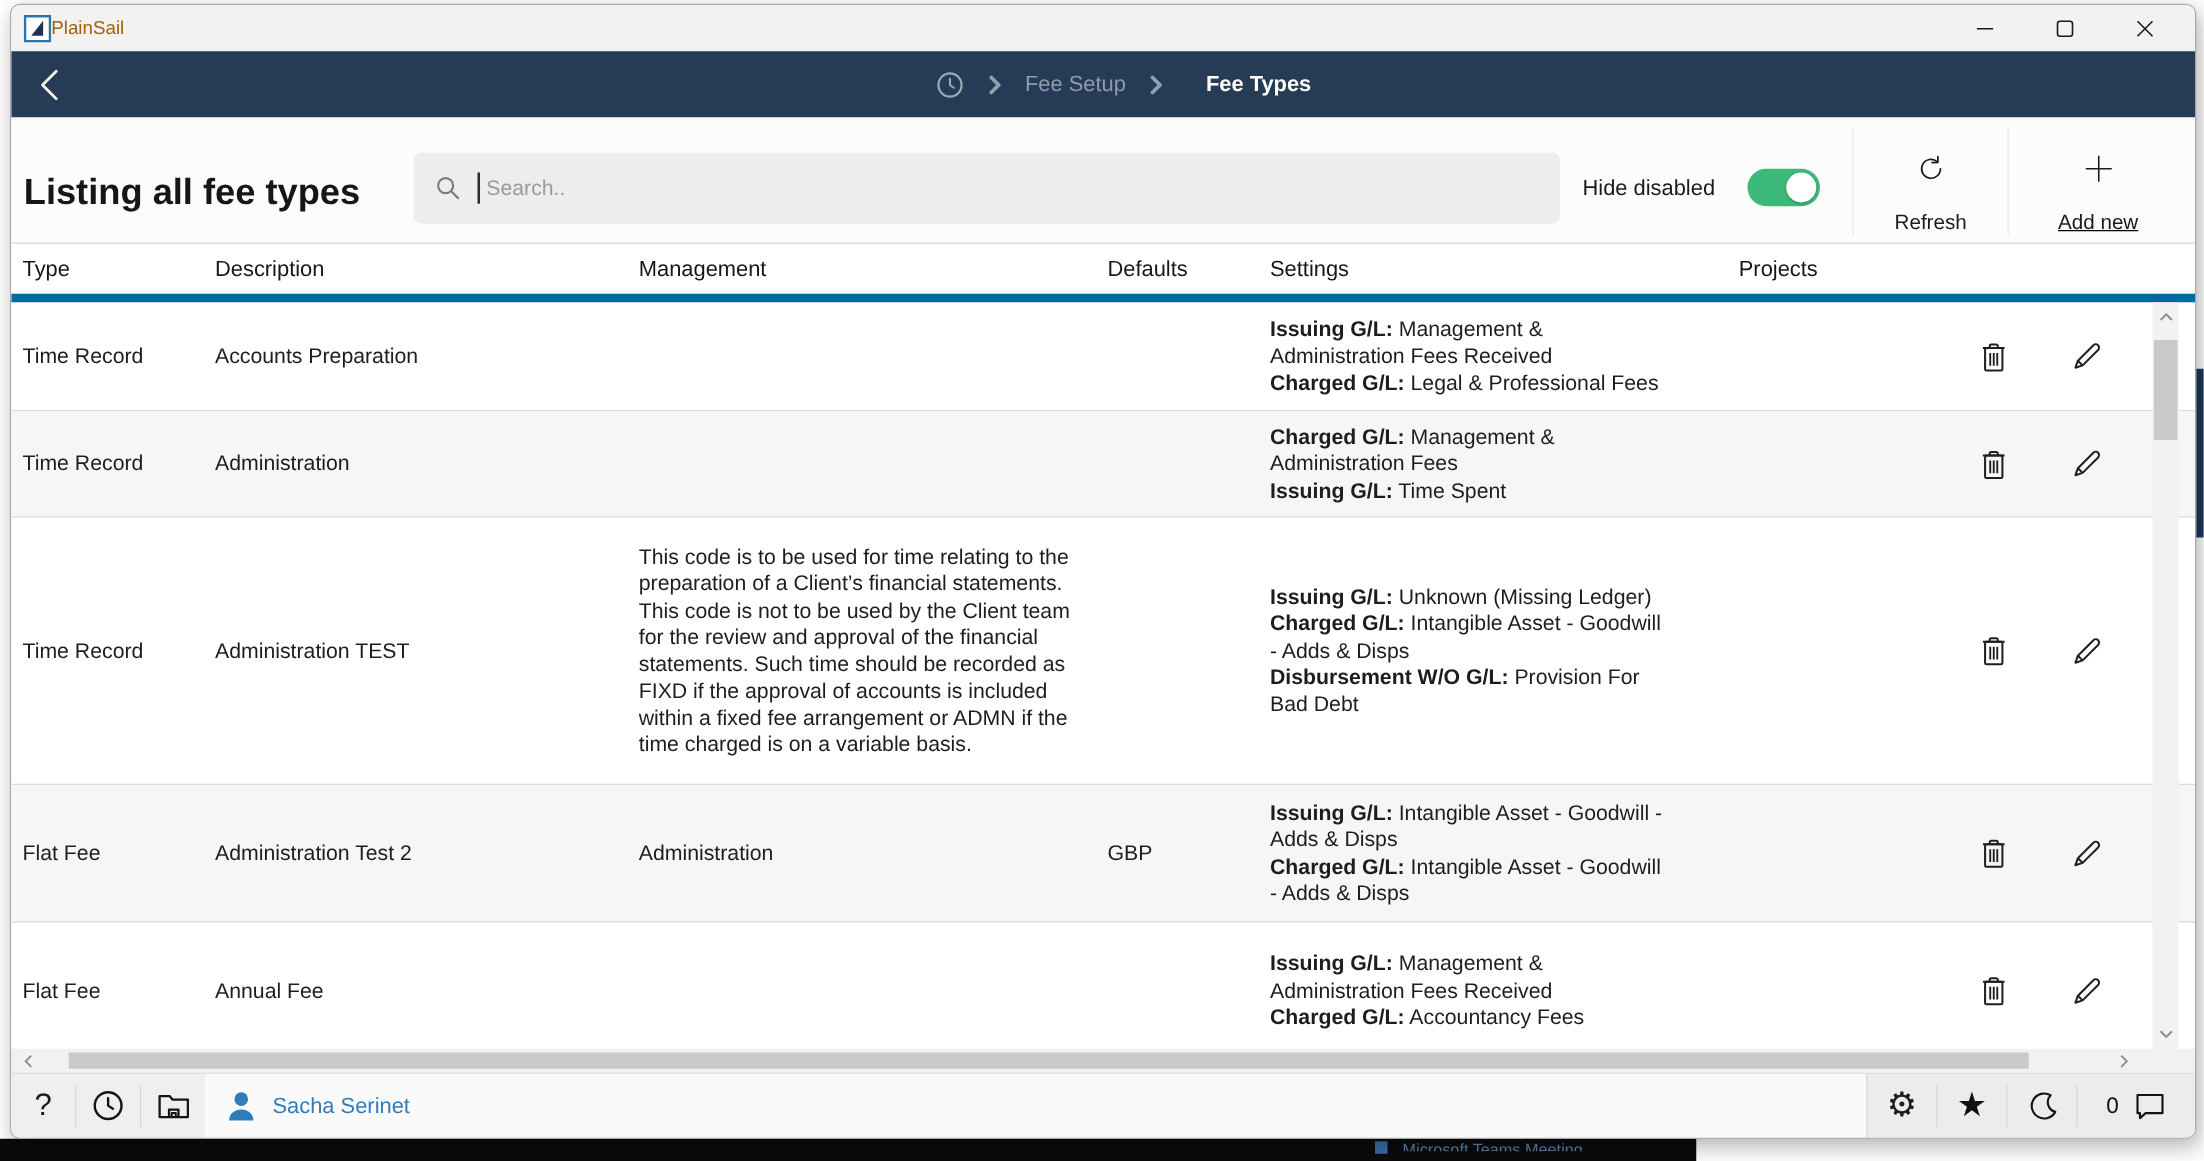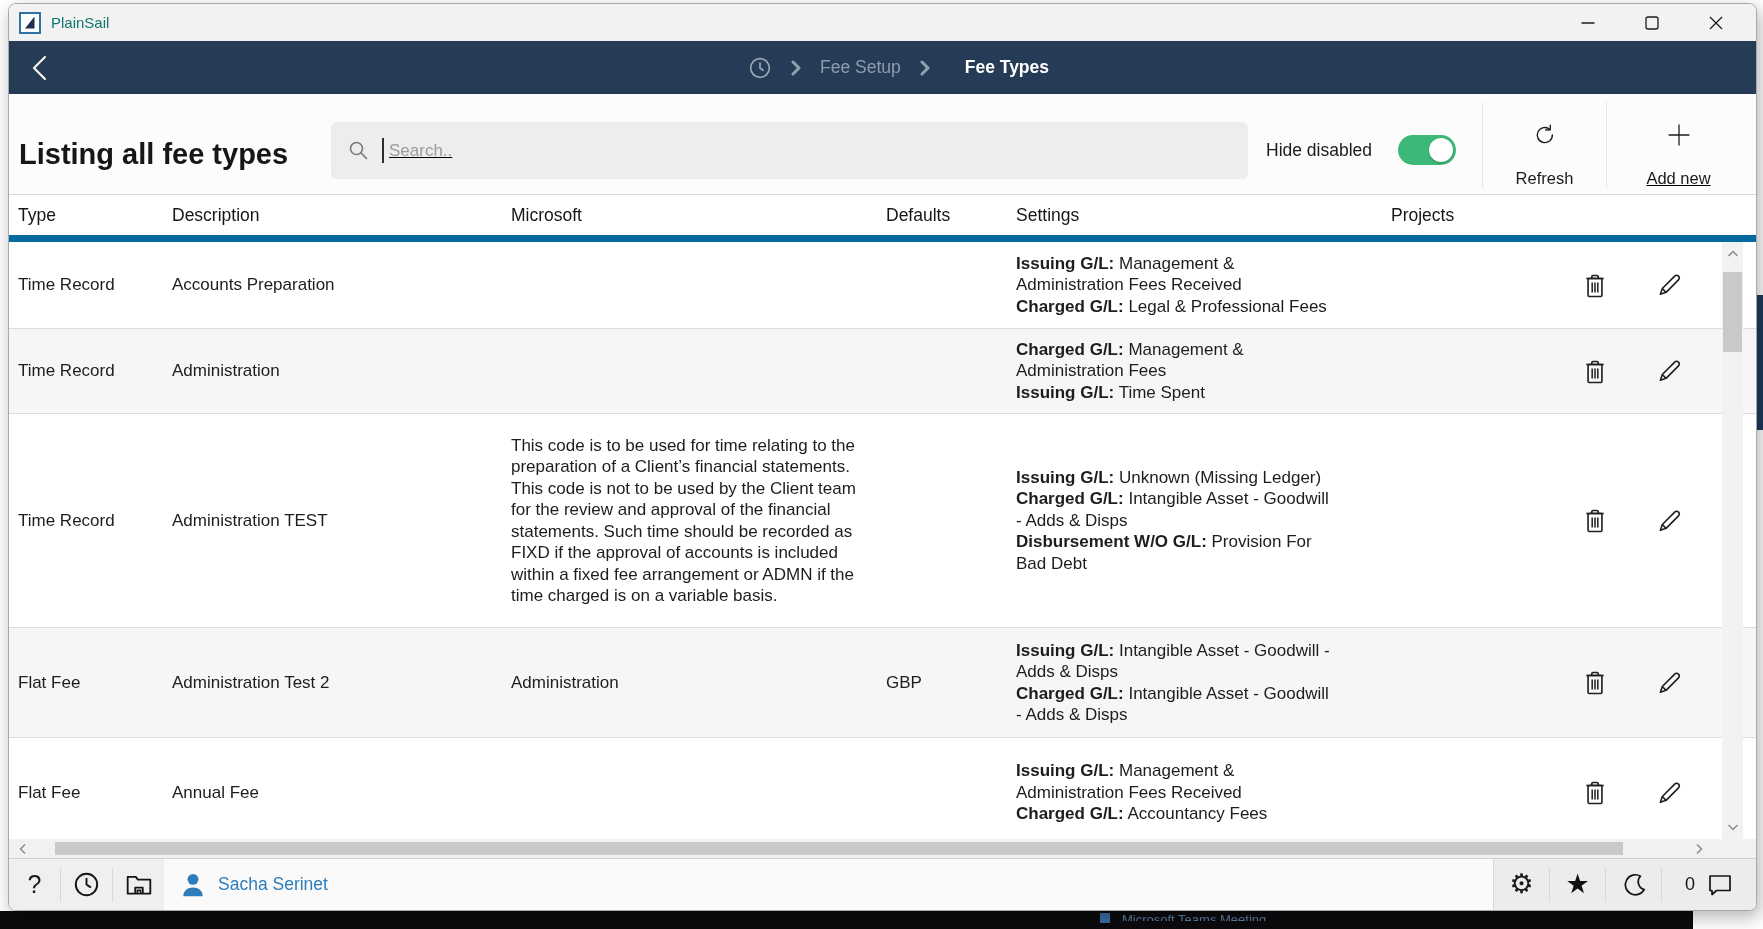--- a/index.html
+++ b/index.html
@@ -1,54 +1,54 @@
 <!DOCTYPE html>
 <html><head>
 <meta charset="utf-8">
 <style>
   * { margin:0; padding:0; box-sizing:border-box; }
   html,body { width:1763px; height:929px; background:#ffffff; overflow:hidden;
     font-family:"Liberation Sans","DejaVu Sans",sans-serif; }
   body { position:relative; }
 
   
-  .bg-strip { position:absolute; left:0; top:911px; width:1693px; height:18px;
+  .bg-strip { position:absolute; left:0; top:911px; width:1357px; height:18px;
     background:#0b0b0d; overflow:hidden; z-index:0; }
   .bg-strip .bg-text { position:absolute; left:1122px; top:1px; height:9px; overflow:hidden;
     color:#5b7fa6; font-size:13px; white-space:nowrap; }
   .bg-strip .bg-sq { position:absolute; left:1100px; top:2px; width:10px; height:10px; background:#3a6ea5; }
   .bg-sliver { position:absolute; right:0; top:295px; width:6px; height:135px; background:#1d3a5c; z-index:0; }
 
   
   .window { position:absolute; left:8px; top:3px; width:1749px; height:908px;
     background:#fff; border:1px solid #a9a9a9; border-radius:8px;
     box-shadow:3px 6px 18px rgba(0,0,0,.30); overflow:hidden; z-index:1;
     display:flex; flex-direction:column; }
 
   
   .titlebar { height:37px; flex:none; background:#f2f2f2; display:flex; align-items:center; padding-left:10px; }
-  .app-title { font-size:15px; color:#0f766e; margin-left:10px; }
+  .app-title { font-size:15px; color:#a16207; }
   .win-controls { margin-left:auto; display:flex; margin-right:8px; }
   .win-btn { width:64px; height:37px; display:flex; align-items:center; justify-content:center; cursor:default; }
 
   
   .navbar { height:53px; flex:none; background:#263C56; position:relative;
     display:flex; align-items:center; justify-content:center; }
   .back-btn { position:absolute; left:10px; top:0; width:44px; height:53px;
     display:flex; align-items:center; justify-content:center; }
   .breadcrumb { display:flex; align-items:center; gap:19px; transform:translateX(16px); }
   .bc-dim { color:#8e9cab; font-size:17.5px; }
   .bc-current { color:#ffffff; font-size:17.5px; font-weight:700;padding-left:16px; }
 
   
   .page-header { height:101px; flex:none; background:#fcfcfc; position:relative;
     border-bottom:1px solid #d8d8d8; }
   .page-title { position:absolute; left:10px; top:44px; font-size:29px; font-weight:700; color:#161616; }
   .searchbox { position:absolute; left:322px; top:28px; width:917px; height:57px;
-    background:#ededed; border-radius:6px; display:flex; align-items:center; padding-left:16px;text-decoration:underline; }
+    background:#ededed; border-radius:6px; display:flex; align-items:center; padding-left:16px; }
   .caret { width:2px; height:25px; background:#2d2d2d; margin-left:12px; }
   .placeholder { color:#9b9b9b; font-size:17px; margin-left:5px; }
   .hd-label { position:absolute; left:1257px; top:46px; font-size:17.5px; color:#1b1b1b; }
   .toggle { position:absolute; left:1389px; top:41px; width:58px; height:30px;
     background:#3CB878; border-radius:15px; }
   .toggle .knob { position:absolute; right:3px; top:3px; width:24px; height:24px;
     background:#fff; border-radius:50%; box-shadow:0 1px 2px rgba(0,0,0,.25); }
   .hdr-btn { position:absolute; top:8px; height:86px; border-left:1px solid #e7e7e7;
     display:flex; flex-direction:column; align-items:center; padding-top:21px; }
   .hdr-btn .lbl { font-size:16.5px; color:#1b1b1b; margin-top:22px; }
@@ -182,21 +182,21 @@
         <line x1="15" y1="2" x2="15" y2="28" stroke="#1b1b1b" stroke-width="1.6"></line>
         <line x1="2" y1="15" x2="28" y2="15" stroke="#1b1b1b" stroke-width="1.6"></line>
       </svg>
       <span class="lbl">Add new</span>
     </div>
   </div>
 
   <div class="thead grid-cols">
     <div>Type</div>
     <div>Description</div>
-    <div>Microsoft</div>
+    <div>Management</div>
     <div>Defaults</div>
     <div>Settings</div>
     <div class="proj">Projects</div>
     <div></div>
   </div>
 
   <div class="tbody">
 
     <div class="trow grid-cols r1">
       <div>Time Record</div>

